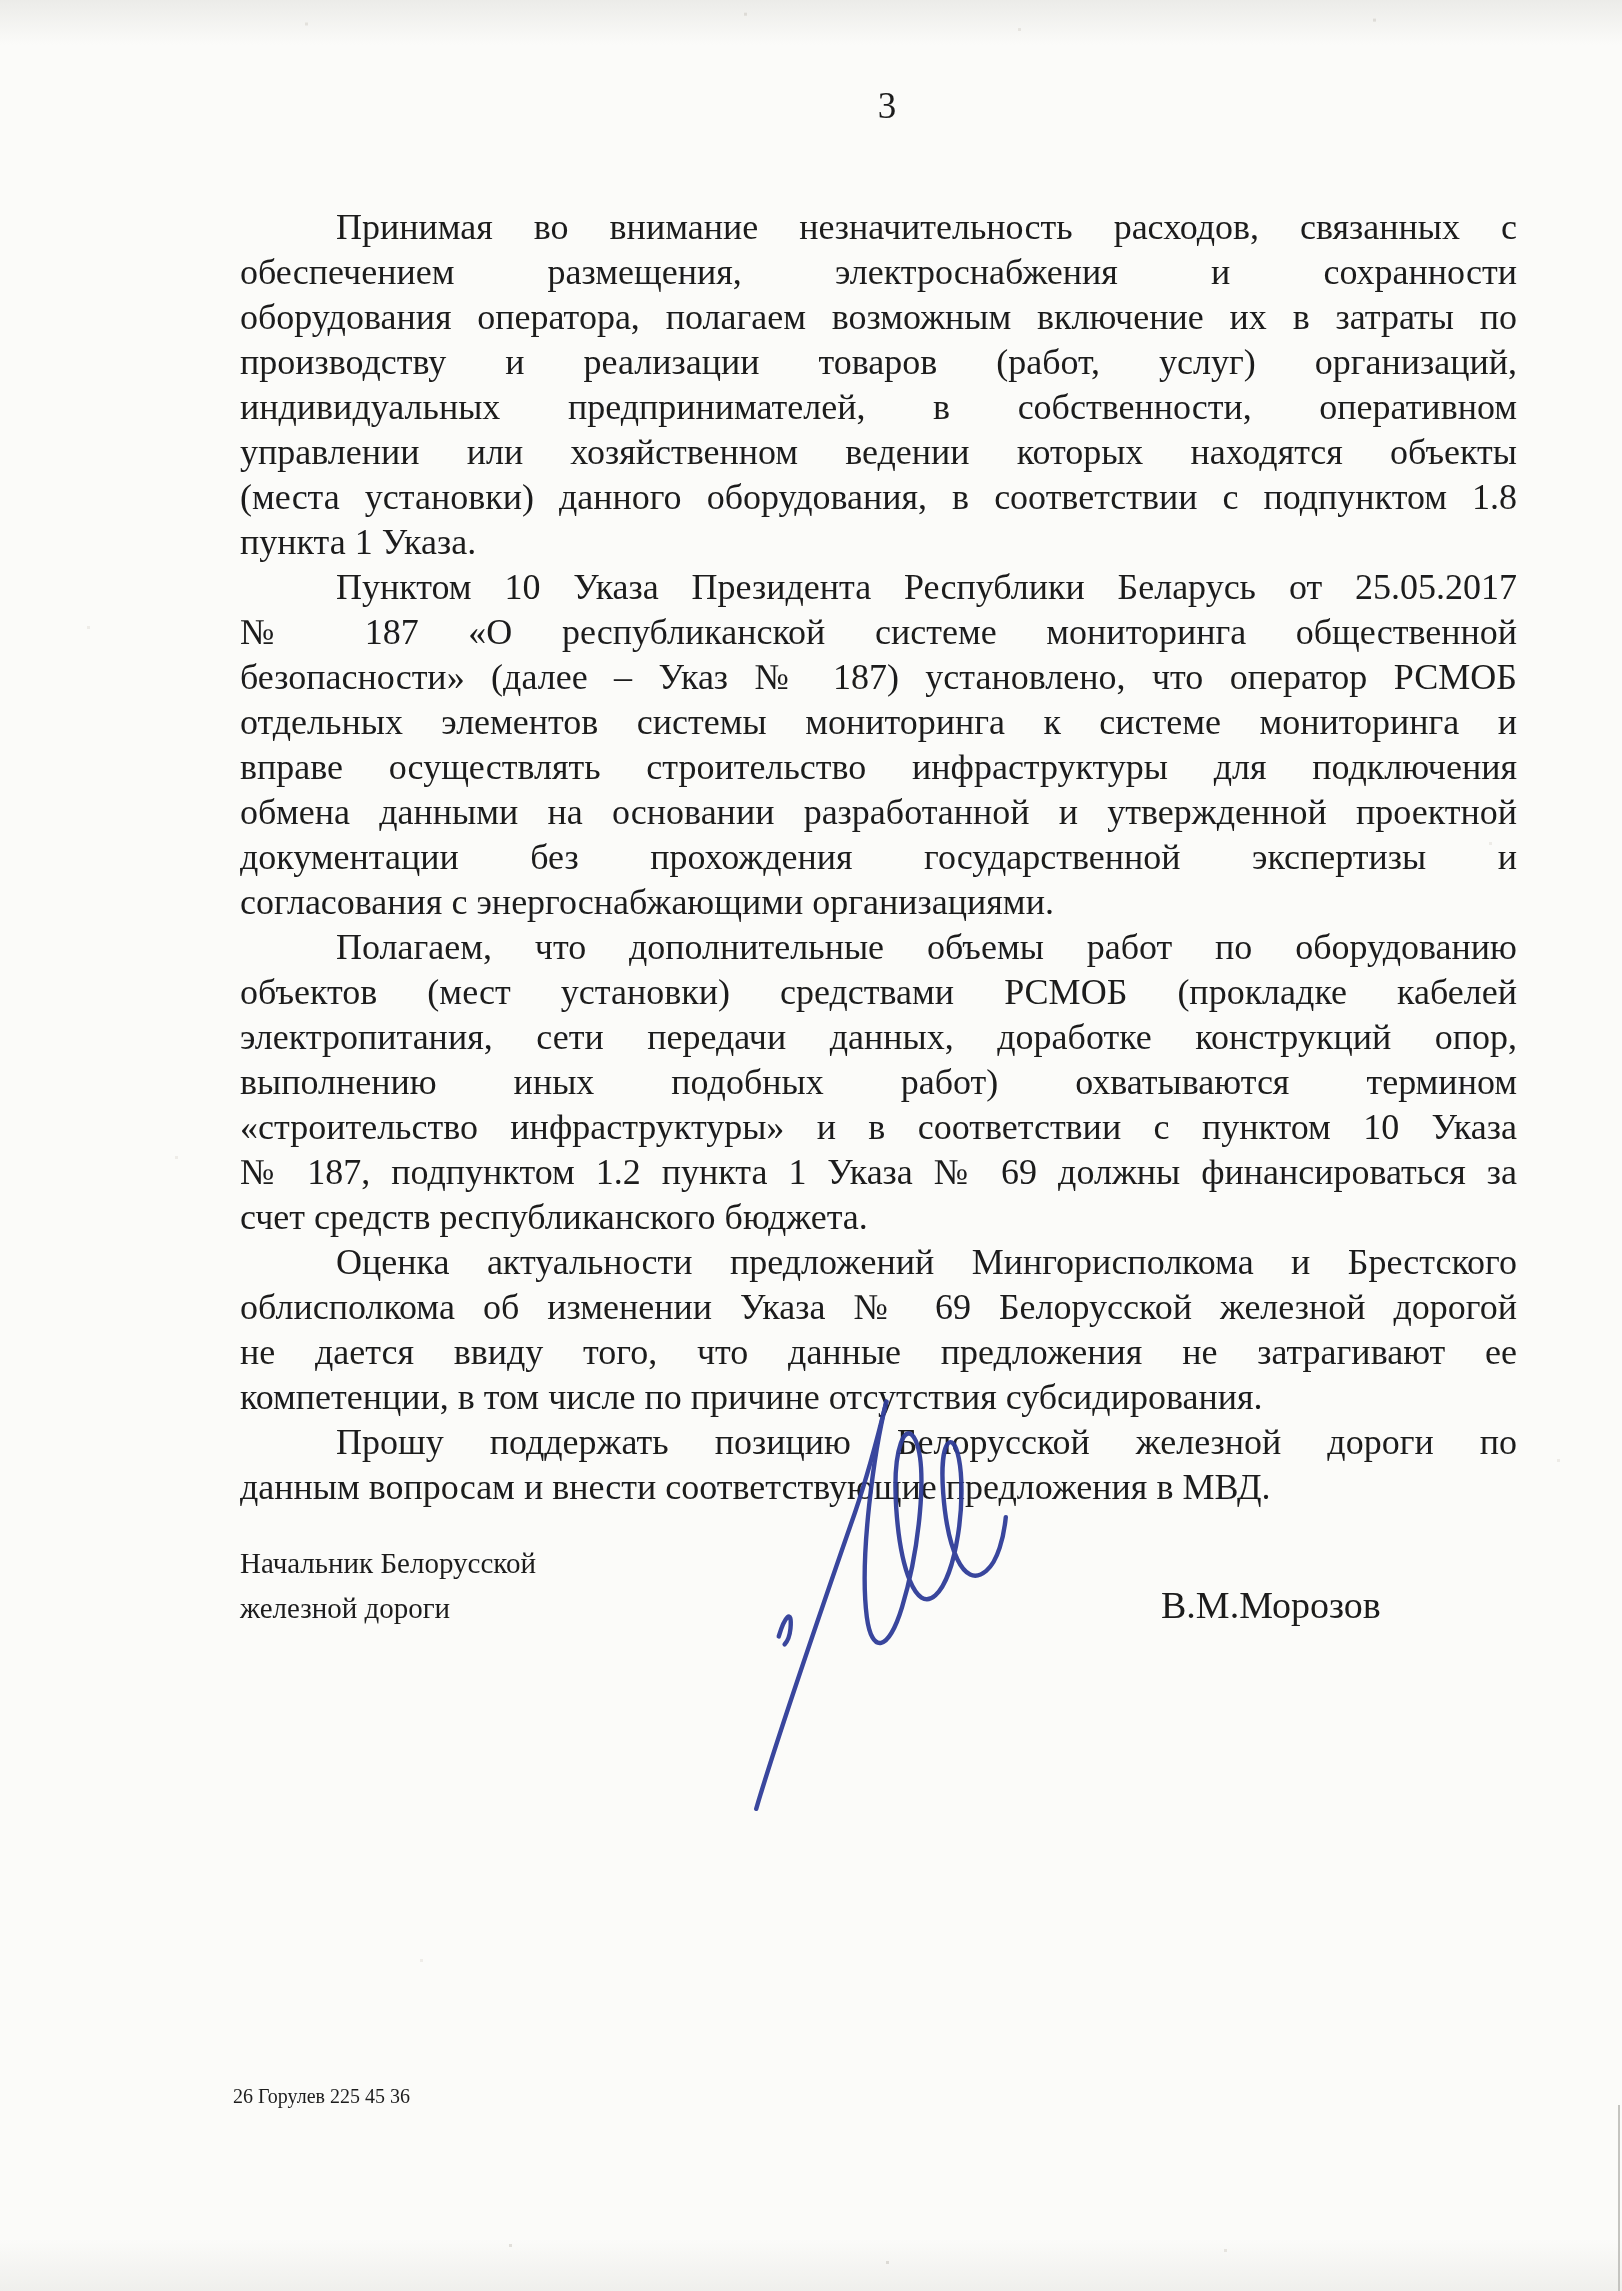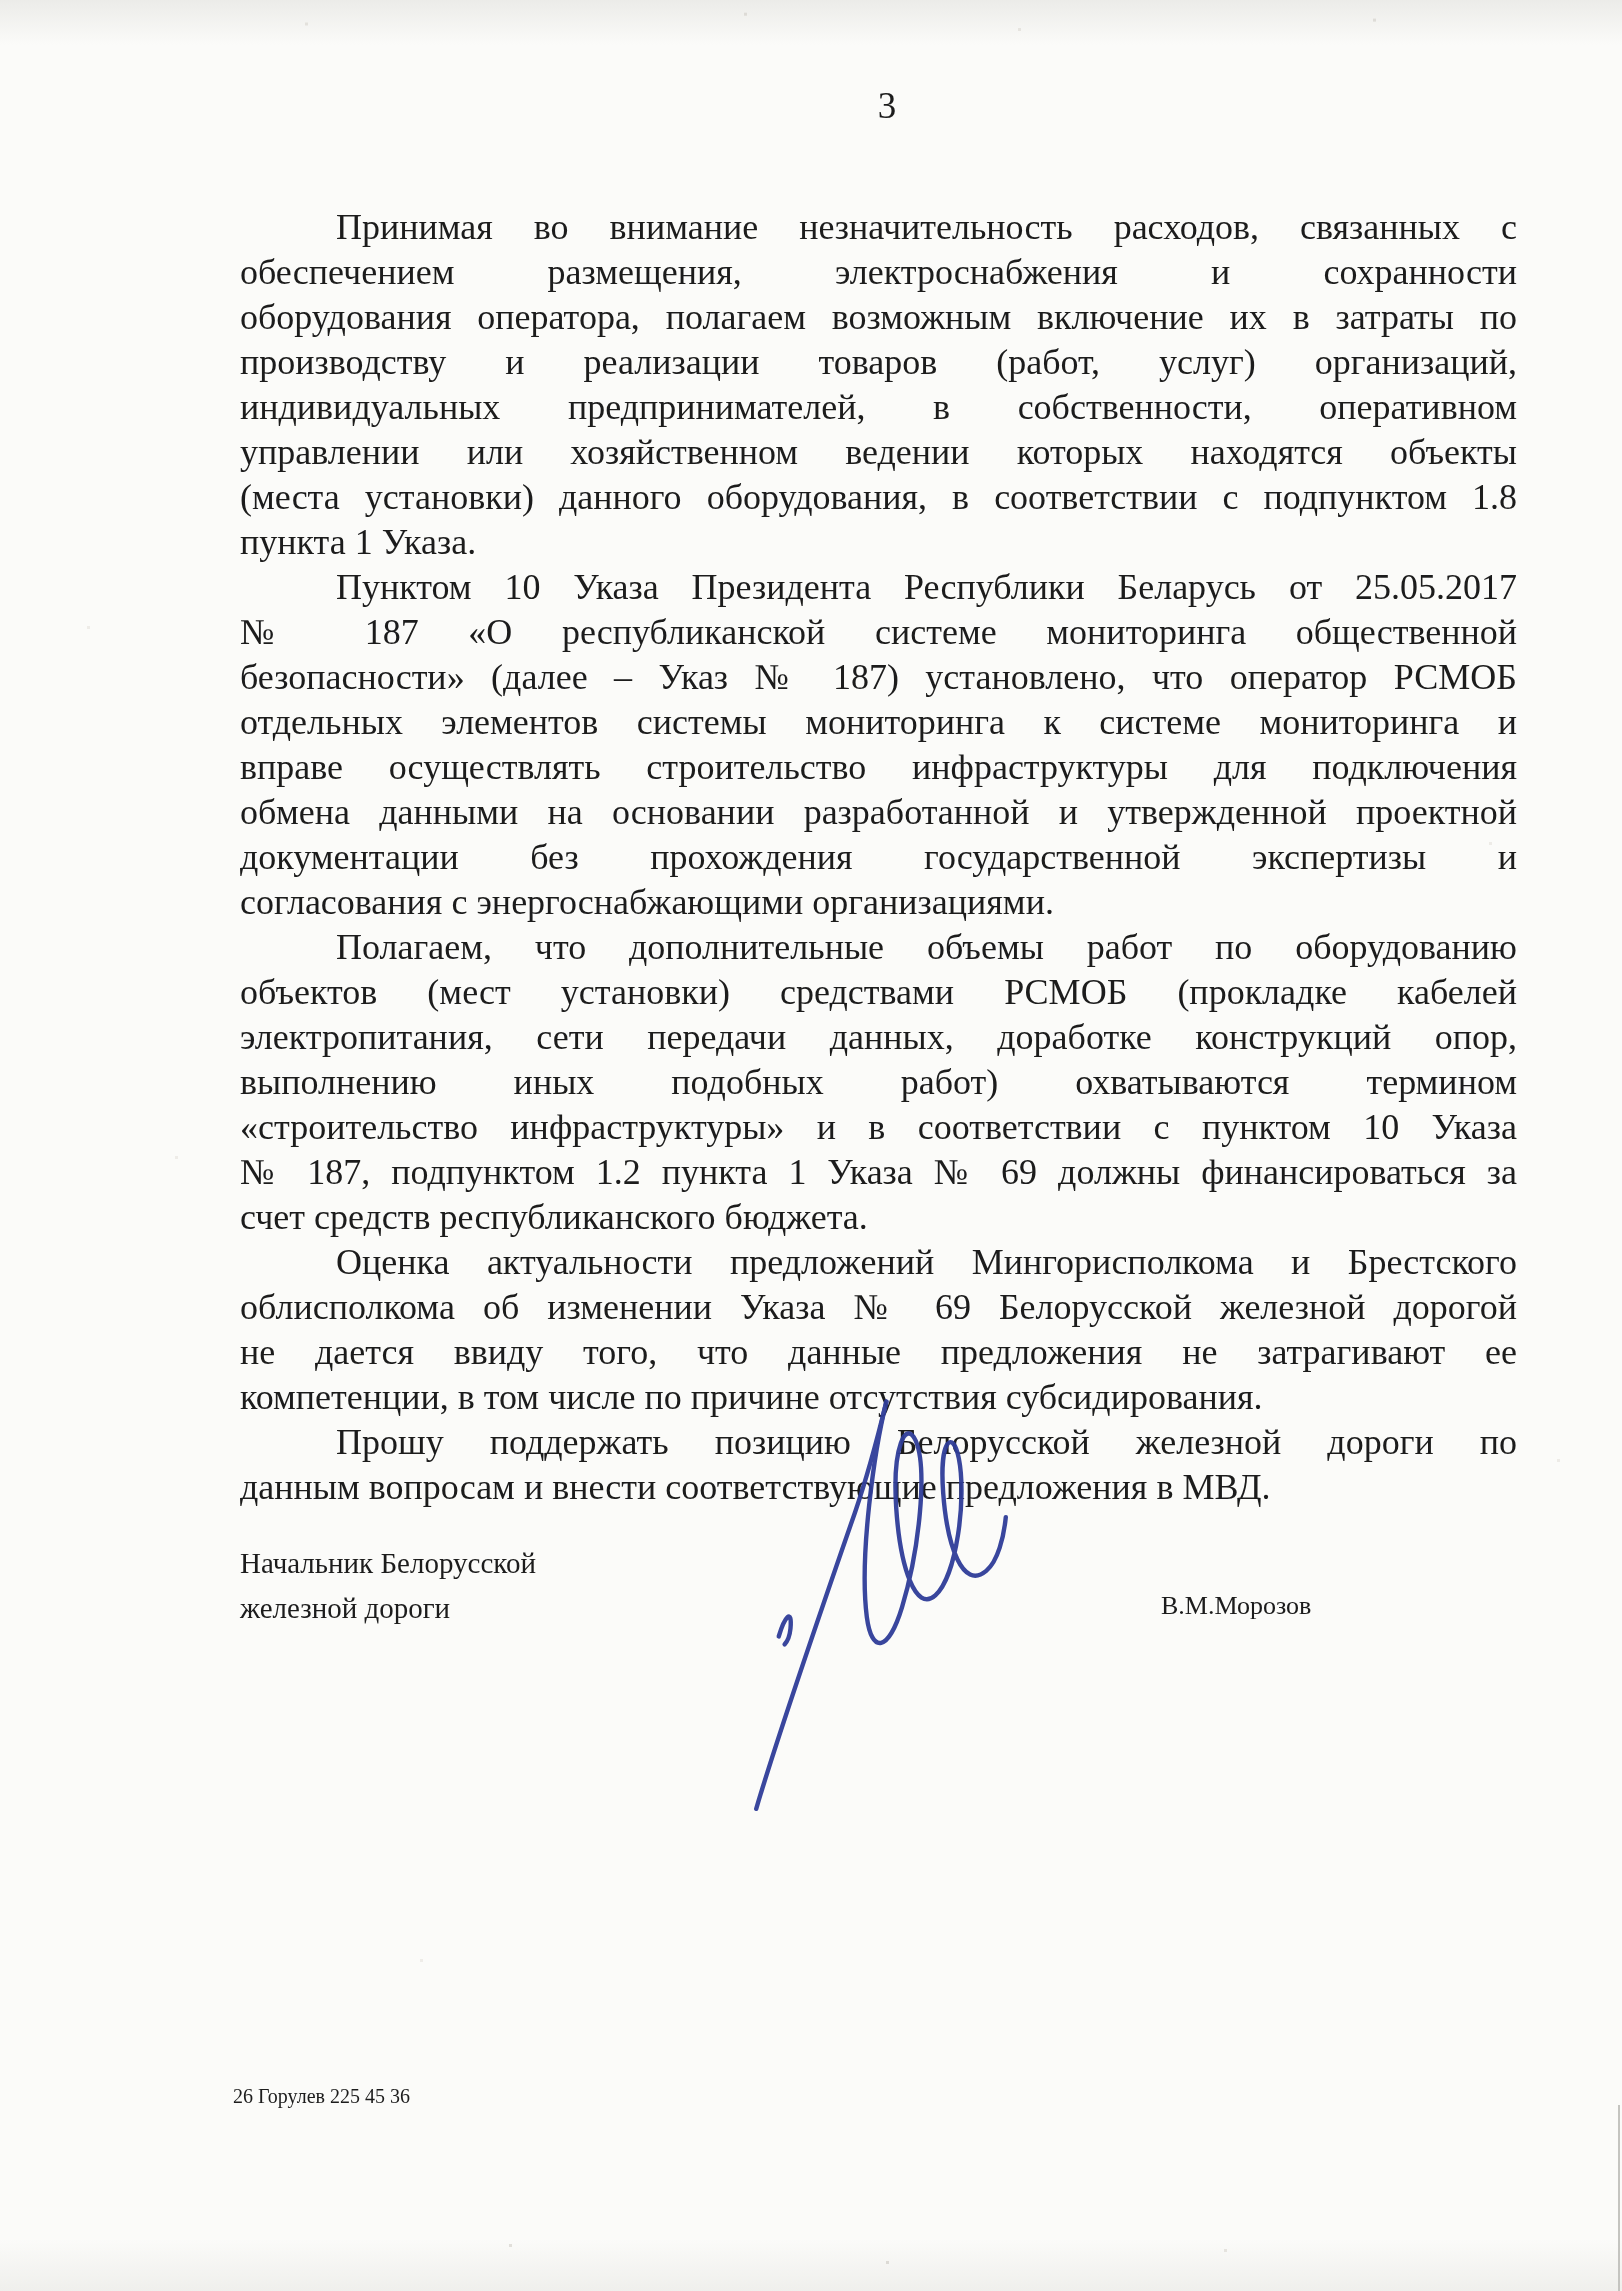--- a/index.html
+++ b/index.html
@@ -55,21 +55,21 @@
   .line.first { text-indent: 96px; }
   .line.last { text-align-last: left; }
   .sig-block-title {
     position: absolute;
     left: 240px; top: 1541px;
     font-size: 29px; line-height: 45px;
   }
   .signer-name {
     position: absolute;
     left: 1161px; top: 1583px;
-    font-size: 26px; line-height: 45px;
+    font-size: 38px; line-height: 45px;
   }
   .signature-svg {
     position: absolute;
     left: 720px; top: 1360px;
     width: 323px; height: 461px;
     pointer-events: none;
   }
   .footer-note {
     position: absolute;
     left: 233px; top: 2076px;

